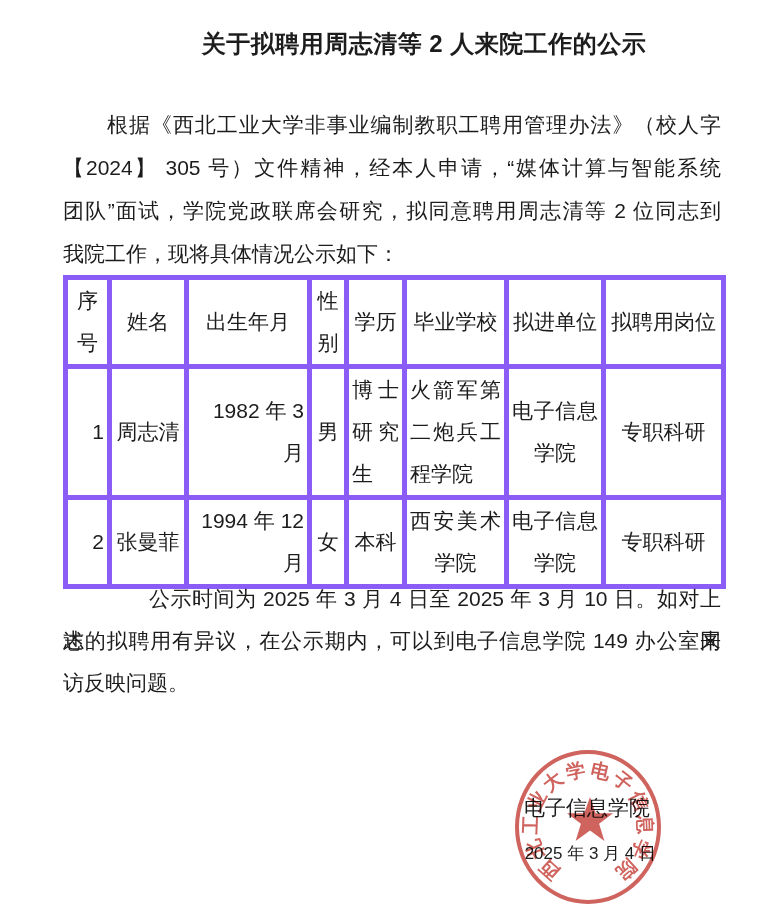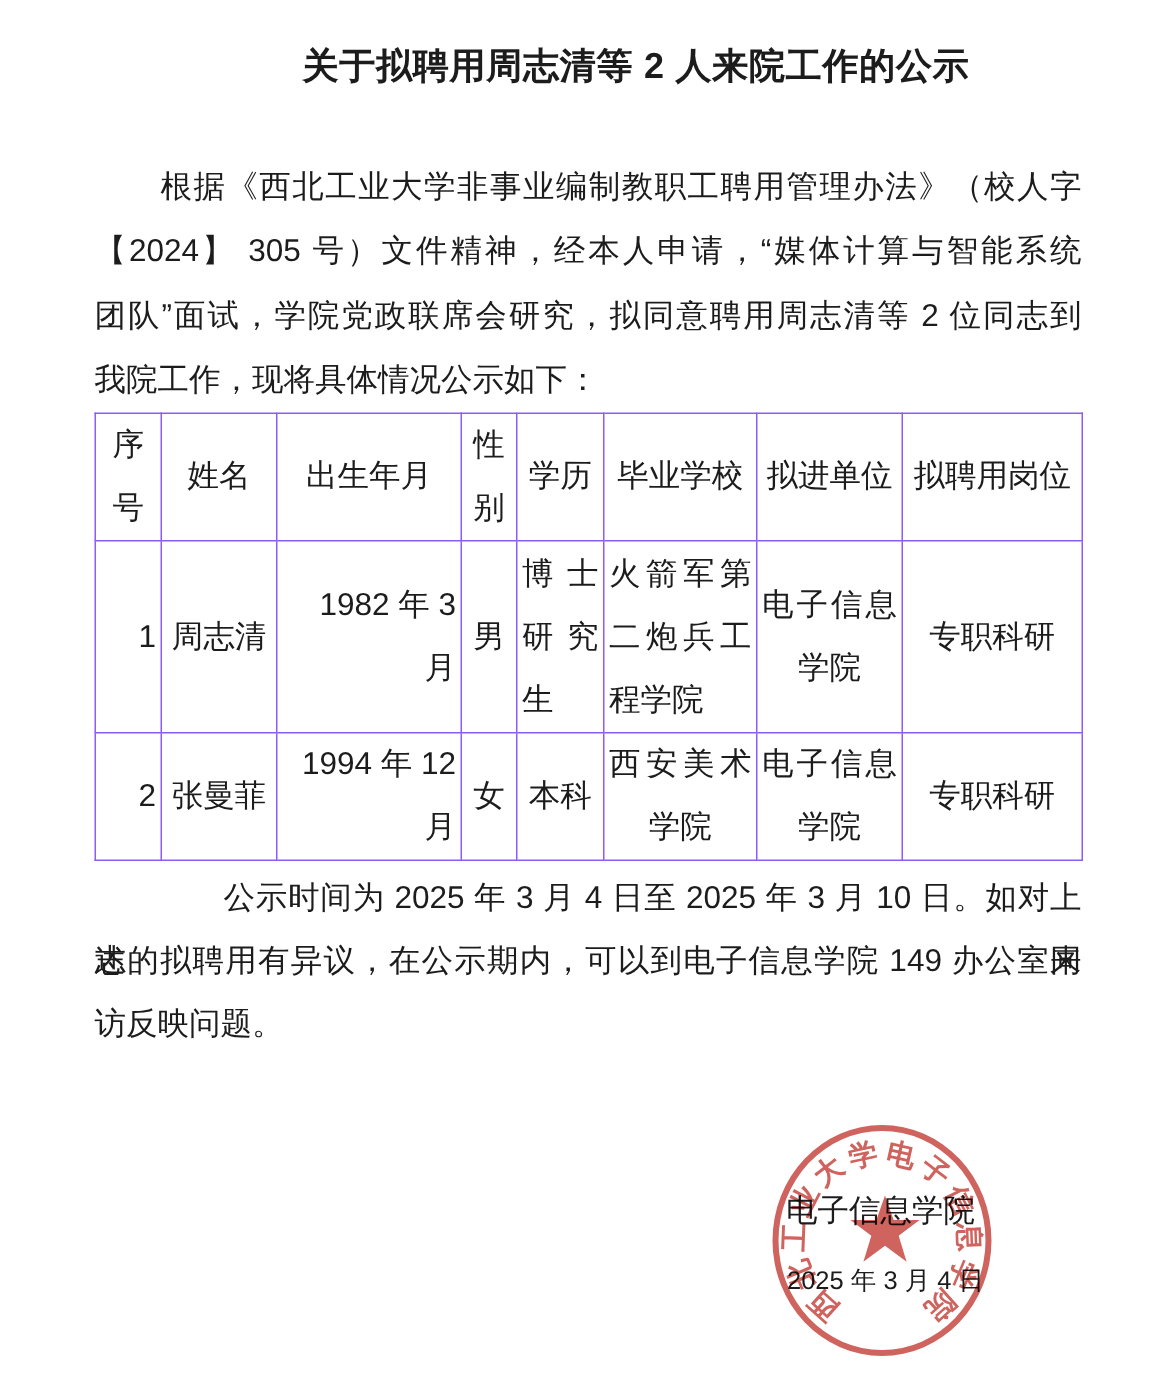--- a/index.html
+++ b/index.html
@@ -29,21 +29,21 @@
   .pline.first{text-indent:44px;}
   .p2 .pline.first{text-indent:86px;}
   .pline.last{text-align-last:left;}
   
   table.notice{
     position:absolute;top:275px;left:63px;width:658px;
     border-collapse:collapse;table-layout:fixed;
     font-size:21px;line-height:42px;
   }
   table.notice td,table.notice th{
-    border:1px solid #8b5cf6;
+    border:5px solid #8b5cf6;
     font-weight:normal;vertical-align:middle;
     padding:0 3px;overflow:hidden;margin-left:12px;
   }
   tr.hrow{height:84px;}
   tr.r1{height:128px;}
   tr.r2{height:83px;}
   th{text-align:center;}
   td.a-left{text-align:right;padding-left:6px;}
   td.a-center{text-align:center;}
   td.a-just{text-align:justify;text-align-last:left;}

